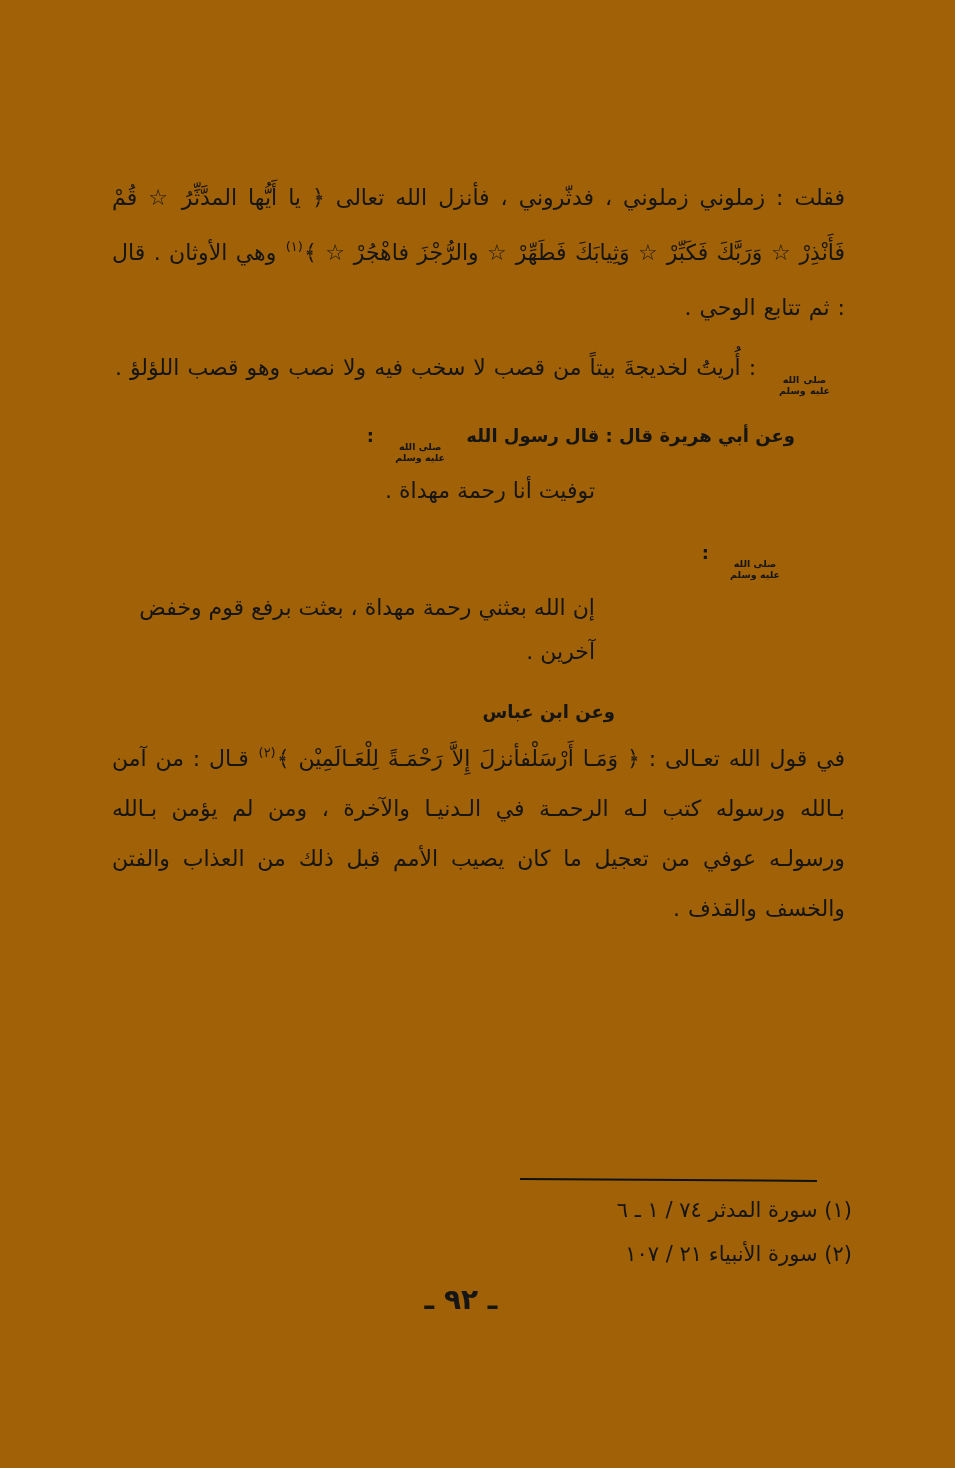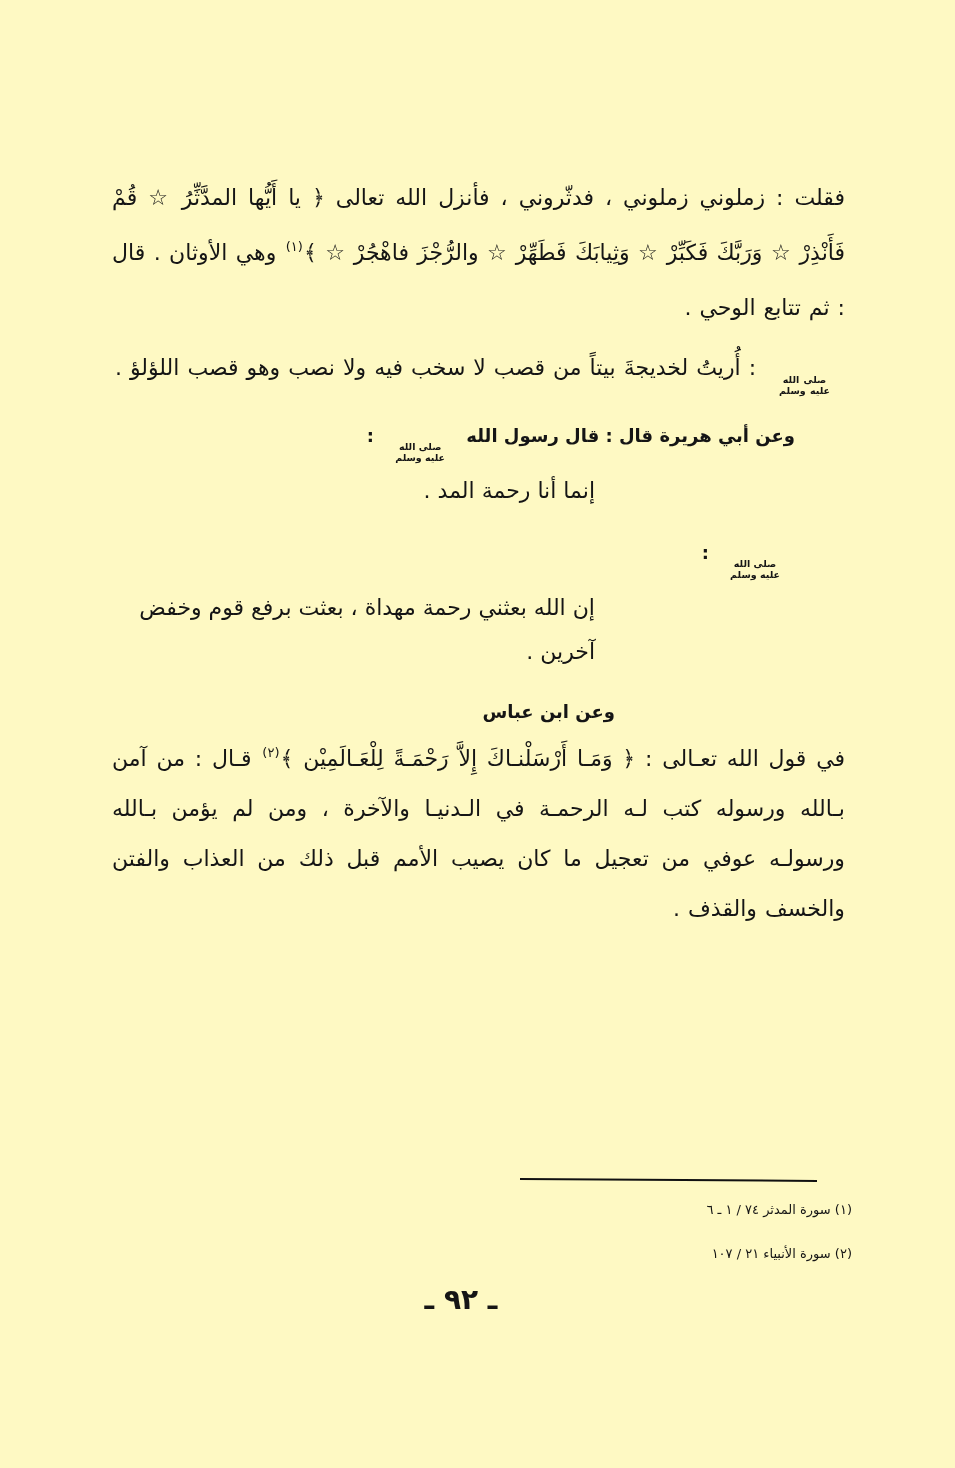--- a/index.html
+++ b/index.html
@@ -5,21 +5,21 @@
   html, body {
     margin: 0;
     padding: 0;
     background: #e8e8e8;
   }
   .page {
     position: relative;
     width: 955px;
     height: 1468px;
     margin: 0 auto;
-    background: #fef9c3;
+    background: #a16207;
     color: #151515;
     font-family: "DejaVu Sans", sans-serif;
     overflow: hidden;
     direction: rtl;
   }
   
   .body-text {
     position: absolute;
     top: 170px;
     right: 110px;
@@ -73,21 +73,21 @@
     top: 1179px;
     left: 520px;
     width: 297px;
     height: 2px;
     background: #111;
     transform: rotate(0.35deg);
   }
   .footnote {
     position: absolute;
     right: 103px;
-    font-size: 13px;
+    font-size: 21px;
     line-height: 22px;
     text-align: right;
     white-space: nowrap;
   }
   .footnote.fn-1 { top: 1199px; }
   .footnote.fn-2 { top: 1243px; }
   
   .page-number {
     position: absolute;
     top: 1283px;
@@ -112,32 +112,32 @@
     <p class="para gap-sm"><span class="honorific">
           <span>صلى الله</span>
           <span>عليه وسلم</span>
         </span><span> : أُريتُ لخديجةَ بيتاً من قصب لا سخب فيه ولا نصب وهو قصب اللؤلؤ .</span></p>
 
     <h3 class="head indent-md"><span>وعن أبي هريرة قال : قال رسول الله </span><span class="honorific">
           <span>صلى الله</span>
           <span>عليه وسلم</span>
         </span><span> :</span></h3>
 
-    <p class="quote">إنما أنا رحمة المد .</p>
+    <p class="quote">توفيت أنا رحمة مهداة .</p>
 
     <h3 class="head indent-md"><span class="honorific">
           <span>صلى الله</span>
           <span>عليه وسلم</span>
         </span><span> :</span></h3>
 
     <p class="quote">إن الله بعثني رحمة مهداة ، بعثت برفع قوم وخفض آخرين .</p>
 
     <h3 class="head indent-lg">وعن ابن عباس</h3>
 
-    <p class="para gap-sm"><span>في قول الله تعـالى : ﴿ وَمَـا أَرْسَلْنـاكَ إِلاَّ رَحْمَـةً لِلْعَـالَمِيْن ﴾</span><sup class="fn-ref">(٢)</sup><span> قـال : من آمن بـالله ورسوله كتب لـه الرحمـة في الـدنيـا والآخرة ، ومن لم يؤمن بـالله ورسولـه عوفي من تعجيل ما كان يصيب الأمم قبل ذلك من العذاب والفتن والخسف والقذف .</span></p>
+    <p class="para gap-sm"><span>في قول الله تعـالى : ﴿ وَمَـا أَرْسَلْفأنزلَ إِلاَّ رَحْمَـةً لِلْعَـالَمِيْن ﴾</span><sup class="fn-ref">(٢)</sup><span> قـال : من آمن بـالله ورسوله كتب لـه الرحمـة في الـدنيـا والآخرة ، ومن لم يؤمن بـالله ورسولـه عوفي من تعجيل ما كان يصيب الأمم قبل ذلك من العذاب والفتن والخسف والقذف .</span></p>
 
   </main>
 
   <div class="fn-rule"></div>
 
   <div class="footnote fn-1">(١) سورة المدثر ٧٤ / ١ ـ ٦</div>
   <div class="footnote fn-2">(٢) سورة الأنبياء ٢١ / ١٠٧</div>
 
   <div class="page-number">ـ ٩٢ ـ</div>
 

